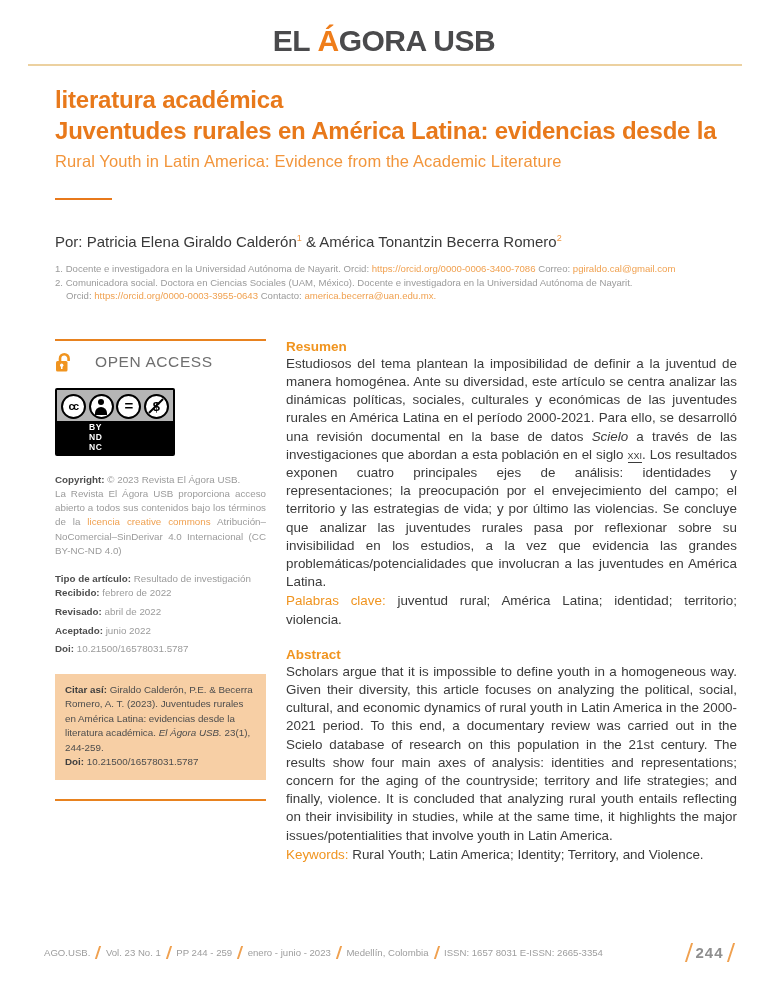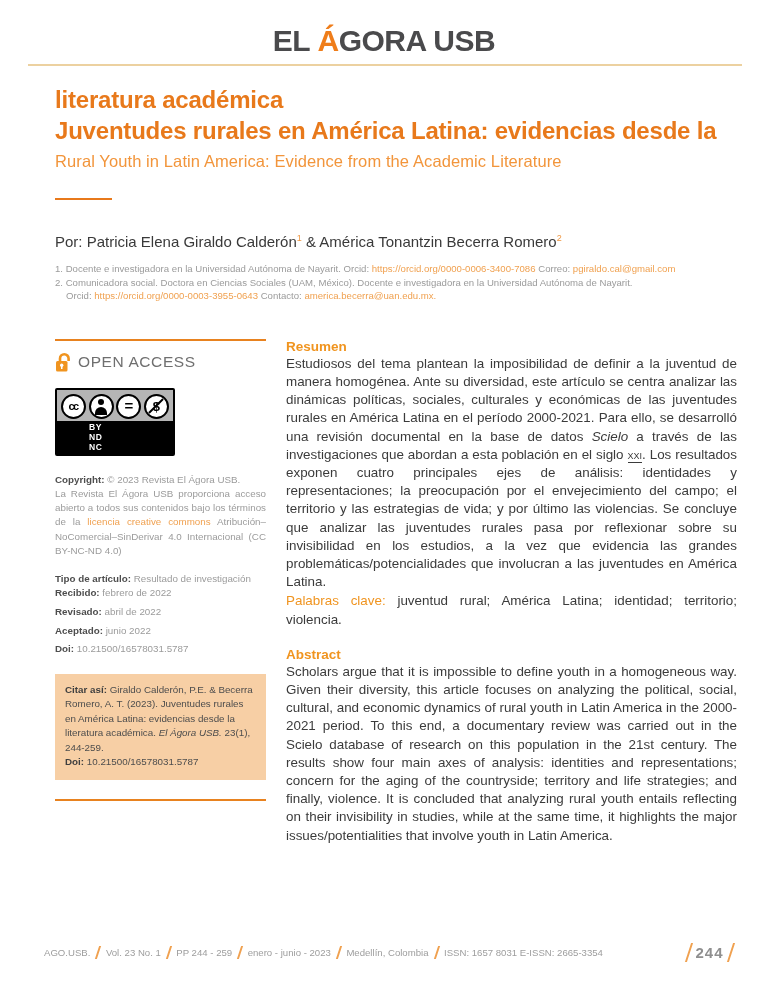--- a/index.html
+++ b/index.html
@@ -34,21 +34,21 @@
   a.lnk { color:#f0a150; text-decoration:none; }
 
   
   .columns { display:flex; margin-top:36px; }
   .leftcol { width:211px; flex:none; }
   .rightcol { width:451px; margin-left:20px; flex:none; }
 
   .rule-orange { height:2px; background:#e8821f; }
 
   
-  .oa-row { display:flex; align-items:center; gap:6px; margin-top:11px; }
+  .oa-row { display:flex; align-items:center; gap:23px; margin-top:11px; }
   .oa-label { font-size:15.5px; color:#6f6f6f; letter-spacing:0.6px; }
 
   
   .cc-badge { margin-top:15px; width:120px; border:2px solid #000; background:#b5b5b5; border-radius:2px; }
   .cc-icons { display:flex; justify-content:space-between; align-items:flex-end; padding:4px 4px 2px 4px; }
   .cc-circle {
     width:25px; height:25px; border:2.5px solid #000; border-radius:50%;
     background:#fff; display:flex; align-items:center; justify-content:center;
     font-weight:700; color:#000; position:relative;
   }
@@ -178,20 +178,21 @@
       <section class="rightcol">
         <div>
           <div class="sec-heading">Resumen</div>
           <p class="body-par"><span>Estudiosos del tema plantean la imposibilidad de definir a la juventud de manera homogénea. Ante su diversidad, este artículo se centra analizar las dinámicas políticas, sociales, culturales y económicas de las juventudes rurales en América Latina en el período 2000-2021. Para ello, se desarrolló una revisión documental en la base de datos </span><i>Scielo</i><span> a través de las investigaciones que abordan a esta población en el siglo </span><span class="sc">XXI</span><span>. Los resultados exponen cuatro principales ejes de análisis: identidades y representaciones; la preocupación por el envejecimiento del campo; el territorio y las estrategias de vida; y por último las violencias. Se concluye que analizar las juventudes rurales pasa por reflexionar sobre su invisibilidad en los estudios, a la vez que evidencia las grandes problemáticas/potencialidades que involucran a las juventudes en América Latina.</span></p>
           <p class="body-par"><span class="kw-label">Palabras clave:</span><span> juventud rural; América Latina; identidad; territorio; violencia.</span></p>
         </div>
 
         <div class="abstract-block">
           <div class="sec-heading">Abstract</div>
           <p class="body-par">Scholars argue that it is impossible to define youth in a homogeneous way. Given their diversity, this article focuses on analyzing the political, social, cultural, and economic dynamics of rural youth in Latin America in the 2000-2021 period. To this end, a documentary review was carried out in the Scielo database of research on this population in the 21st century. The results show four main axes of analysis: identities and representations; concern for the aging of the countryside; territory and life strategies; and finally, violence. It is concluded that analyzing rural youth entails reflecting on their invisibility in studies, while at the same time, it highlights the major issues/potentialities that involve youth in Latin America.</p>
+          <p class="body-par"><span class="kw-label">Keywords:</span><span> Rural Youth; Latin America; Identity; Territory, and Violence.</span></p>
         </div>
       </section>
     </div>
   </main>
 
   <div class="footer">
     <span>AGO.USB.</span>
     <span class="fslash"></span>
     <span>Vol. 23 No. 1</span>
     <span class="fslash"></span>

